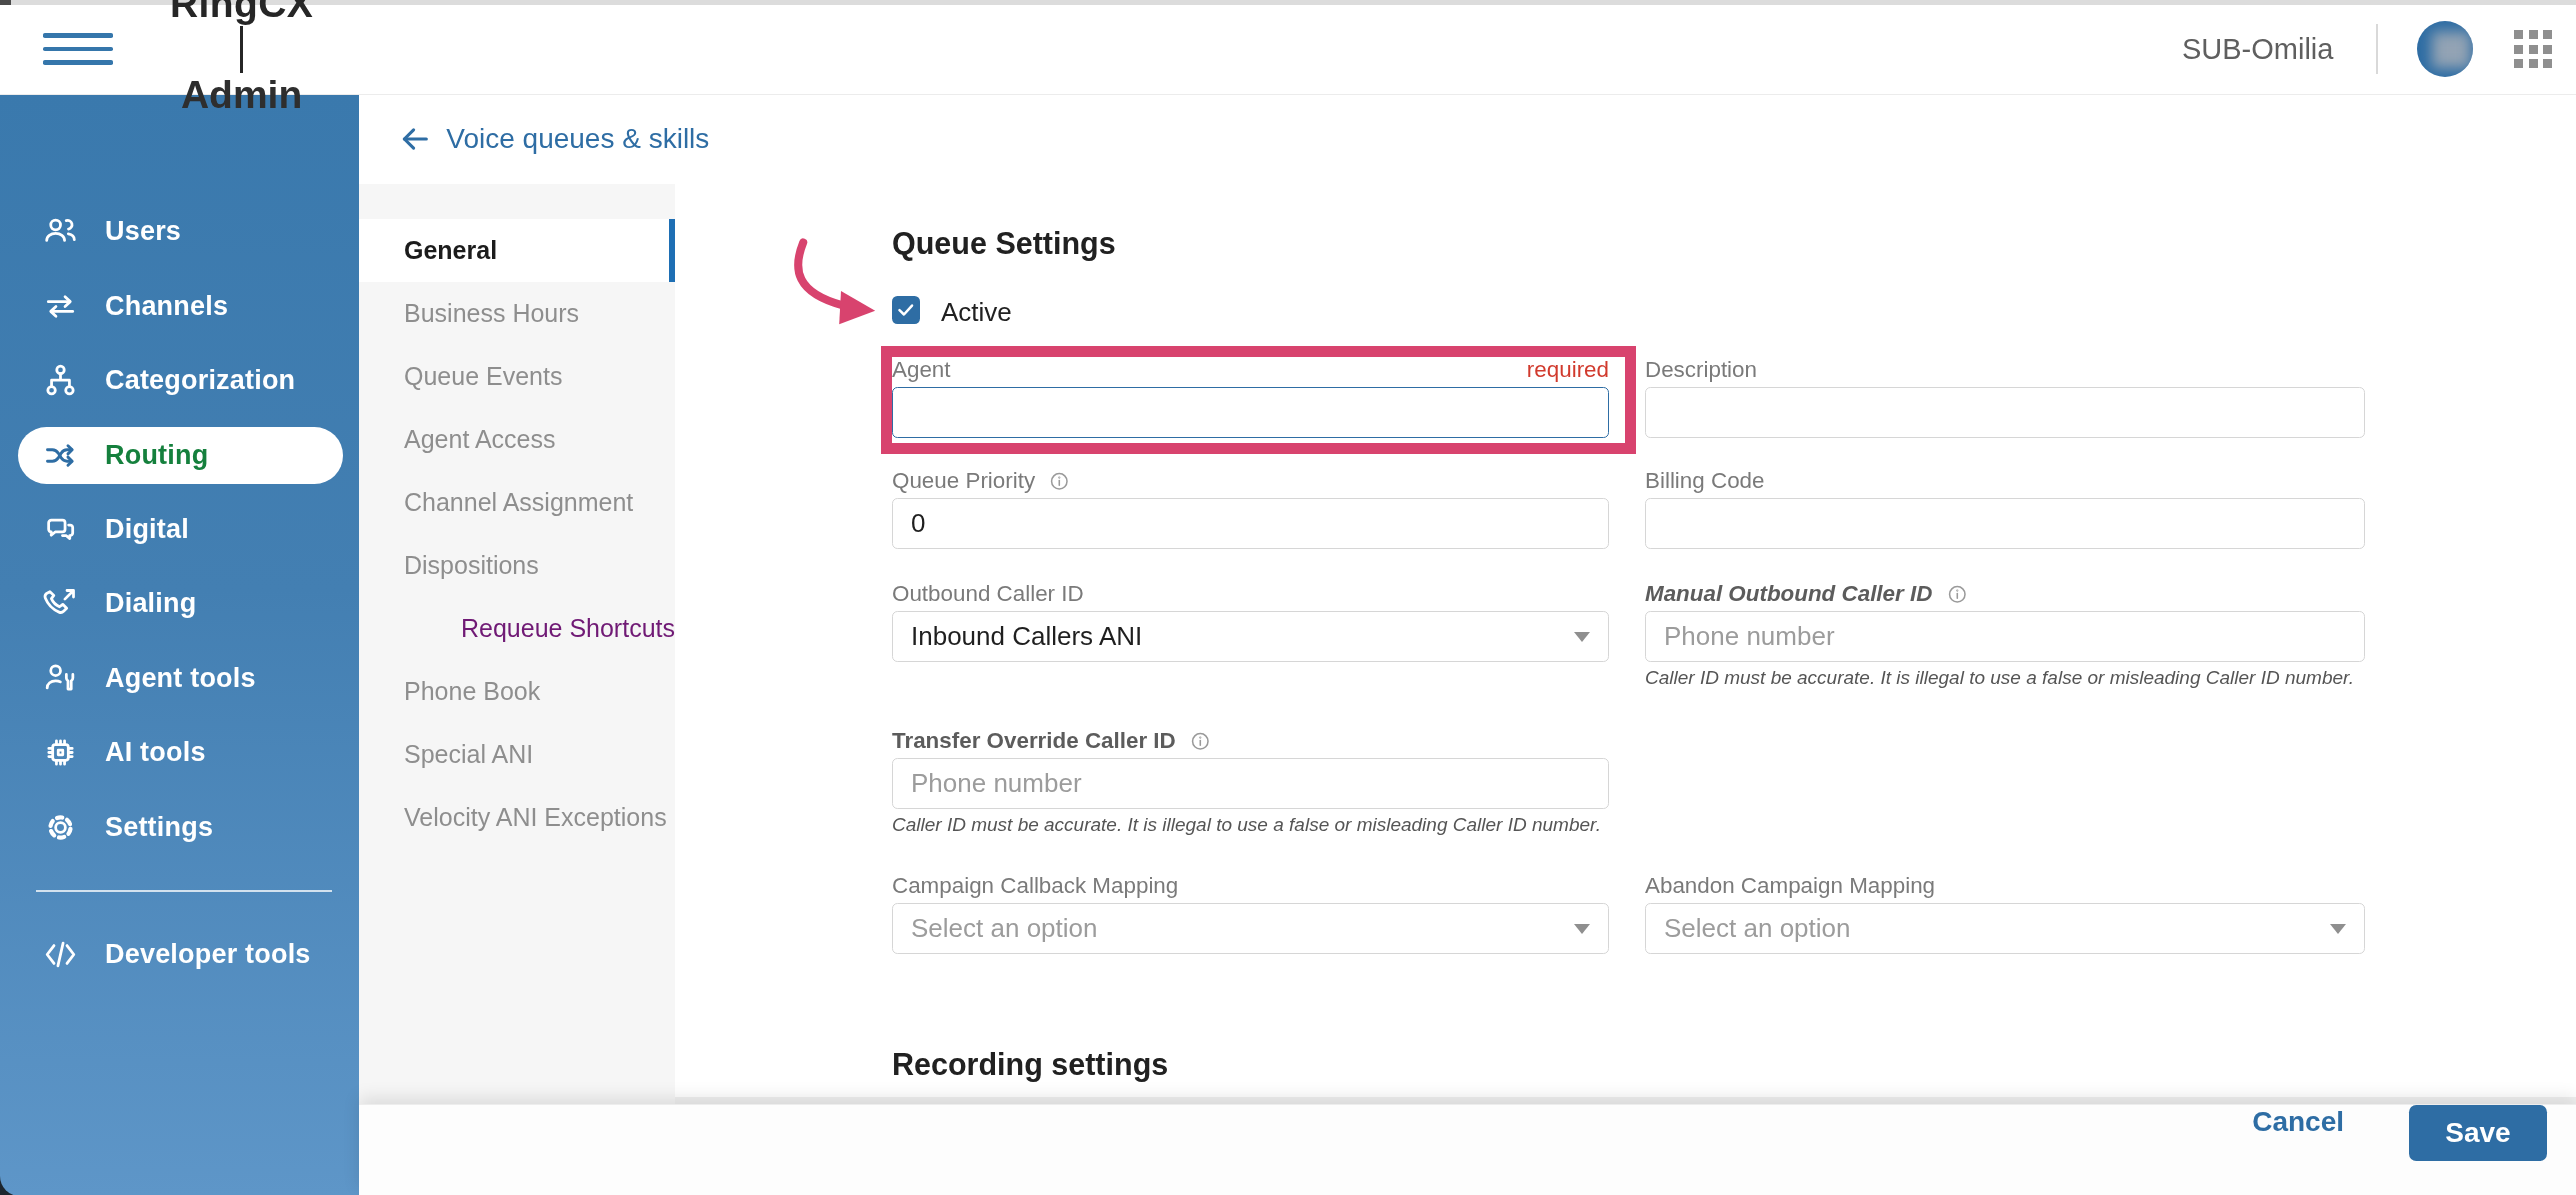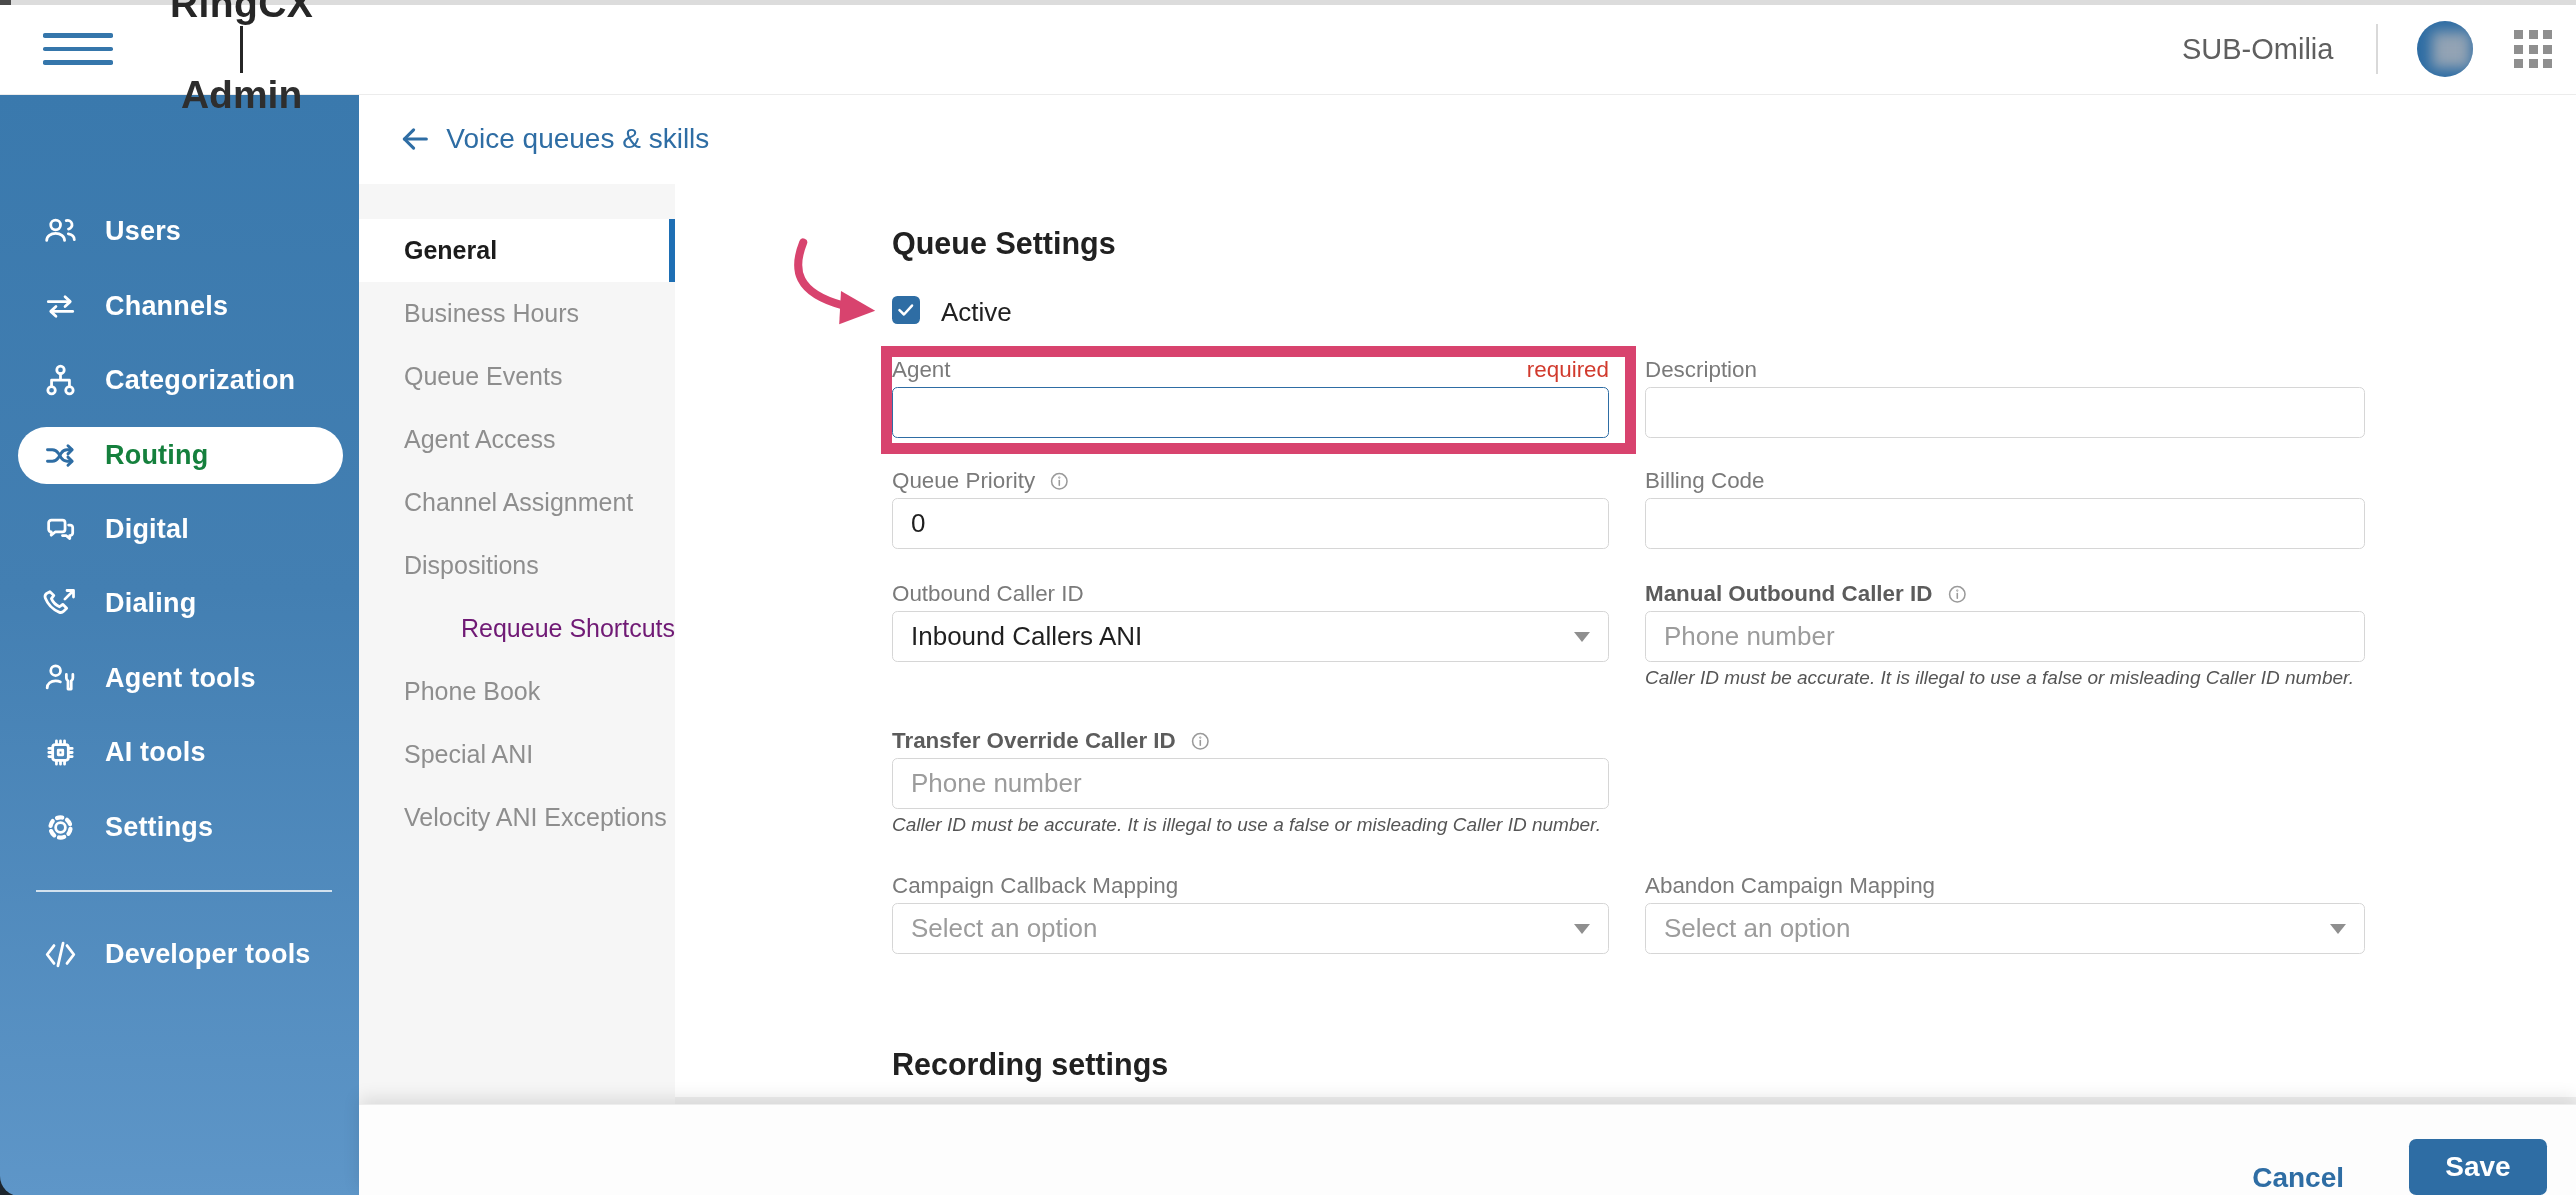--- a/index.html
+++ b/index.html
@@ -79,21 +79,21 @@
   .cutoff-band{position:absolute;left:675px;top:1097px;width:1901px;height:8px;background:#f0f0f0;}
 
   
   .anno-rect{position:absolute;left:881px;top:346px;width:755px;height:108px;
              border:11.7px solid #d8436e;box-sizing:border-box;z-index:6;pointer-events:none;}
   .anno-arrow{position:absolute;left:787px;top:237px;z-index:6;pointer-events:none;}
 
   
   .footer{position:absolute;left:359px;top:1104px;width:2217px;height:91px;background:#fdfdfd;
           box-shadow:0 -7.2px 16px rgba(0,0,0,0.10);border-top:0.9px solid #ededed;
-          display:flex;align-items:flex-end;justify-content:flex-end;padding-right:29px;box-sizing:border-box;z-index:7;}
+          display:flex;align-items:flex-start;justify-content:flex-end;padding-right:29px;box-sizing:border-box;z-index:7;}
   .cancel-btn{font-size:28px;font-weight:bold;color:#2e6da4;background:none;border:none;
               cursor:pointer;margin-right:59px;font-family:inherit;}
   .save-btn{width:138px;height:56px;background:#2e6da4;border:none;border-radius:7.2px;
             color:#fff;font-size:28px;font-weight:bold;cursor:pointer;font-family:inherit;}
 </style>
 </head>
 <body>
 
 <div id="app">
 
@@ -283,21 +283,21 @@
   </span>
   <input class="fi" style="left: 892px; top: 498px; width: 717px;" type="text" value="0">
   <span class="fl" style="left:1645px;top:468px;">Billing Code</span>
   <input class="fi" style="left: 1645px; top: 498px; width: 720px;" type="text">
 
   <span class="fl" style="left:892px;top:581px;">Outbound Caller ID</span>
   <div class="select" style="left:892px;top:611px;width:717px;">
     <span class="val">Inbound Callers ANI</span>
     <span class="caret"></span>
   </div>
-  <span class="fl bold" style="left:1645px;top:581px;">
+  <span class="fl bold" style="left:1645px;top:581px;font-style:italic;">
     <span>Manual Outbound Caller ID</span>
     <svg class="info" width="20.6" height="20.6" viewBox="0 0 24 24" fill="none" stroke="#9a9a9a" stroke-width="1.8" stroke-linecap="round">
       <circle cx="12" cy="12" r="9"></circle>
         <path d="M12 11v5.5"></path>
         <circle cx="12" cy="7.6" r="0.4" fill="#9a9a9a"></circle>
     </svg>
   </span>
   <input class="fi" style="left: 1645px; top: 611px; width: 720px;" type="text" placeholder="Phone number">
   <span class="note" style="left:1645px;top:667px;">Caller ID must be accurate. It is illegal to use a false or misleading Caller ID number.</span>
 

